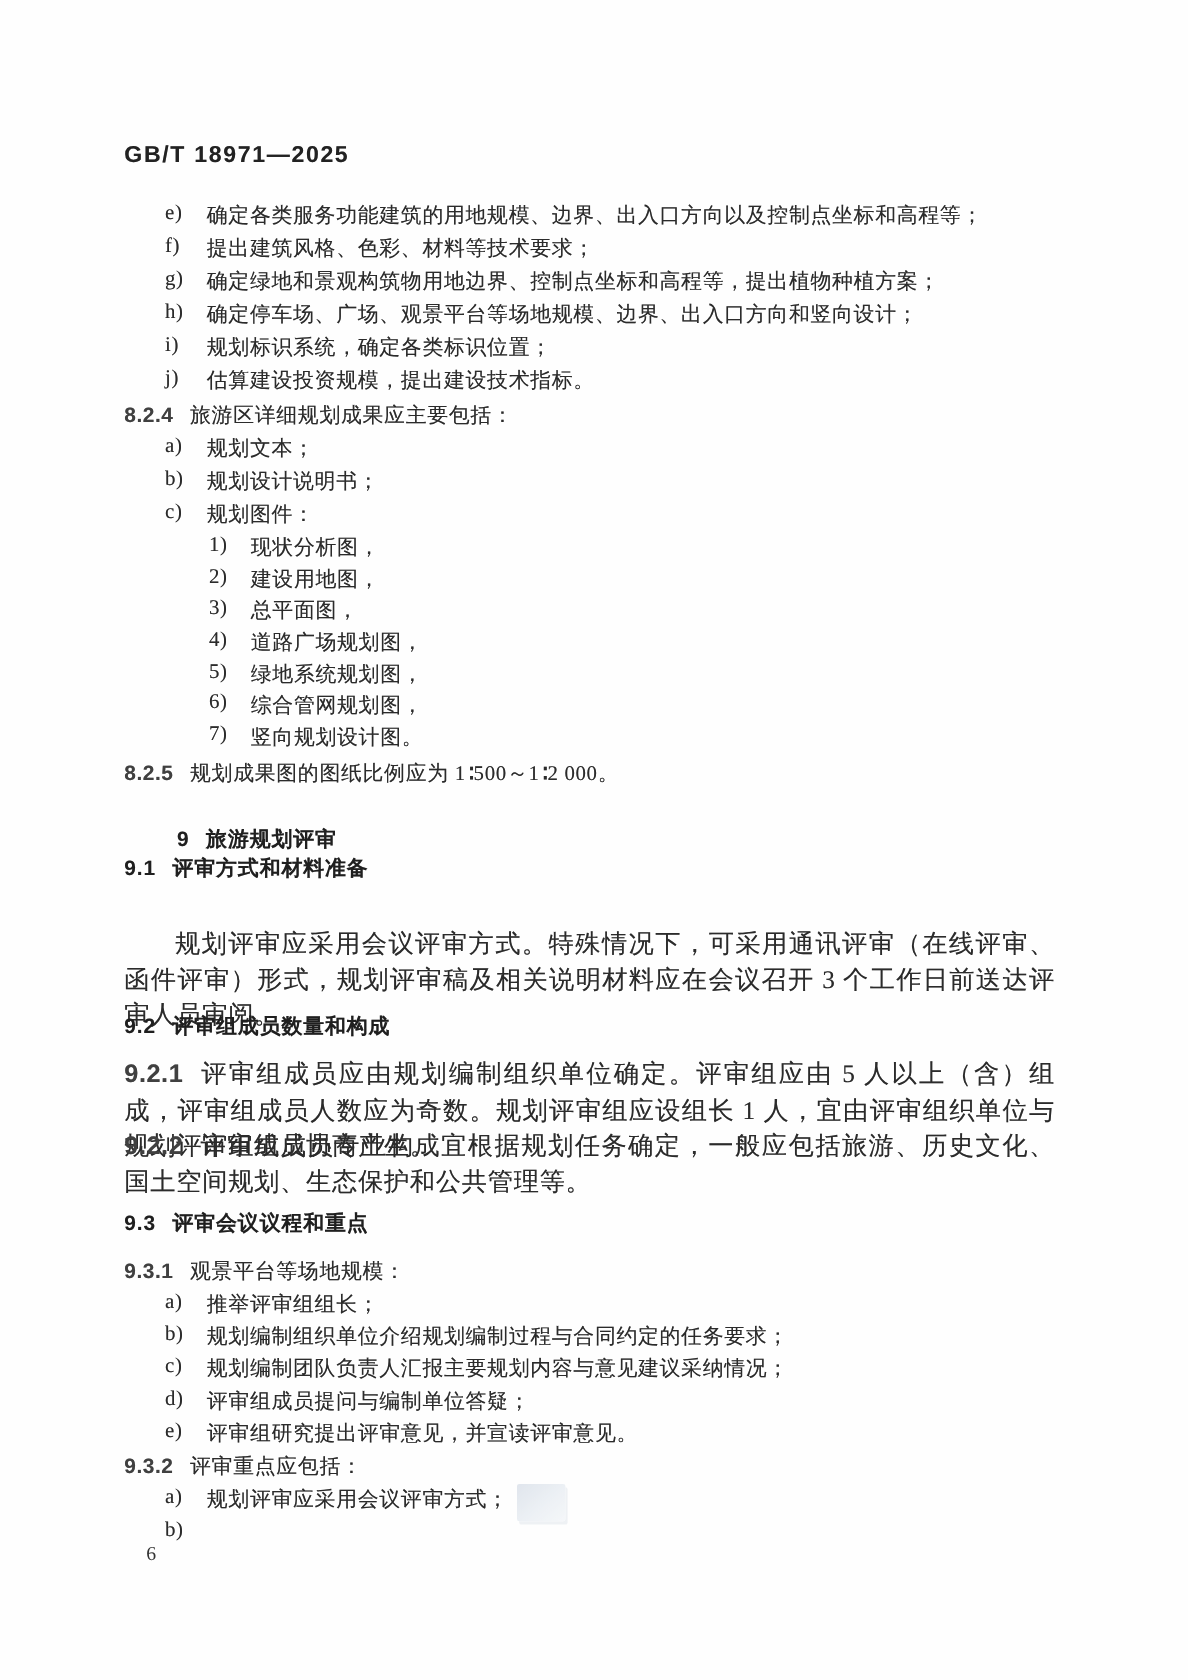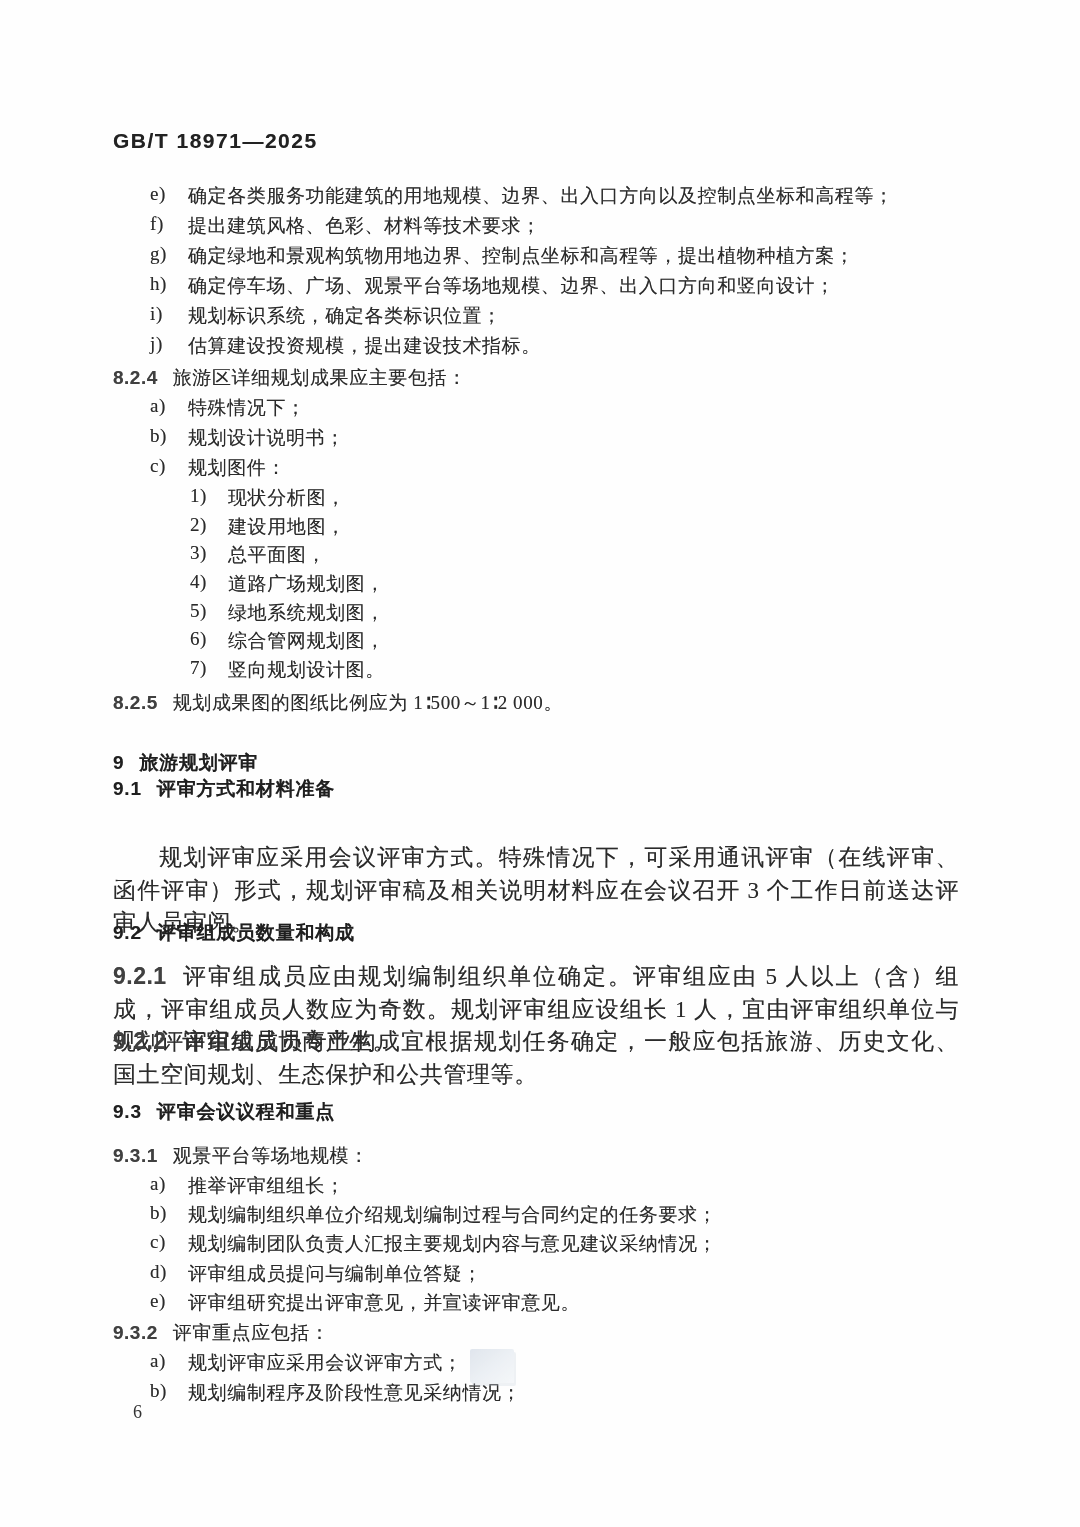--- a/index.html
+++ b/index.html
@@ -93,21 +93,21 @@
   <div class="line li" style="top:333px;">
     <span class="lbl">j)</span>
       <span>估算建设投资规模，提出建设技术指标。</span>
   </div>
 
   <div class="line clause" style="top:365px;">
     <span class="num">8.2.4</span><span>旅游区详细规划成果应主要包括：</span>
   </div>
   <div class="line li" style="top:395px;">
     <span class="lbl">a)</span>
-      <span>特殊情况下；</span>
+      <span>规划文本；</span>
   </div>
   <div class="line li" style="top:425px;">
     <span class="lbl">b)</span>
       <span>规划设计说明书；</span>
   </div>
   <div class="line li" style="top:455px;">
     <span class="lbl">c)</span>
       <span>规划图件：</span>
   </div>
 
@@ -137,21 +137,21 @@
   </div>
   <div class="line li-sub" style="top:657px;">
     <span class="lbl">7)</span>
       <span>竖向规划设计图。</span>
   </div>
 
   <div class="line clause" style="top:690px;">
     <span class="num">8.2.5</span><span>规划成果图的图纸比例应为 1∶500～1∶2 000。</span>
   </div>
 
-  <div class="line sec" style="top:750px;">
+  <div class="line sec" style="top:750px;margin-left:48px;">
     <span class="num">9</span><span>旅游规划评审</span>
   </div>
 
   <div class="line sec" style="top:776px;">
     <span class="num">9.1</span><span>评审方式和材料准备</span>
   </div>
   <div class="para indent2" style="top:842px;">规划评审应采用会议评审方式。特殊情况下，可采用通讯评审（在线评审、函件评审）形式，规划评审稿及相关说明材料应在会议召开 3 个工作日前送达评审人员审阅。</div>
 
   <div class="line sec" style="top:920px;">
     <span class="num">9.2</span><span>评审组成员数量和构成</span>
@@ -192,20 +192,19 @@
 
   <div class="line clause" style="top:1320px;">
     <span class="num">9.3.2</span><span>评审重点应包括：</span>
   </div>
   <div class="line li" style="top:1350px;">
     <span class="lbl">a)</span>
       <span>规划评审应采用会议评审方式；</span>
   </div>
   <div class="line li" style="top:1380px;">
     <span class="lbl">b)</span>
-      <span>规划编制程序及阶段性意见采纳情况；</span>
   </div>
 
   <div class="watermark"></div>
 
   <div class="pagenum">6</div>
 
 </div>
 
 </body></html>

